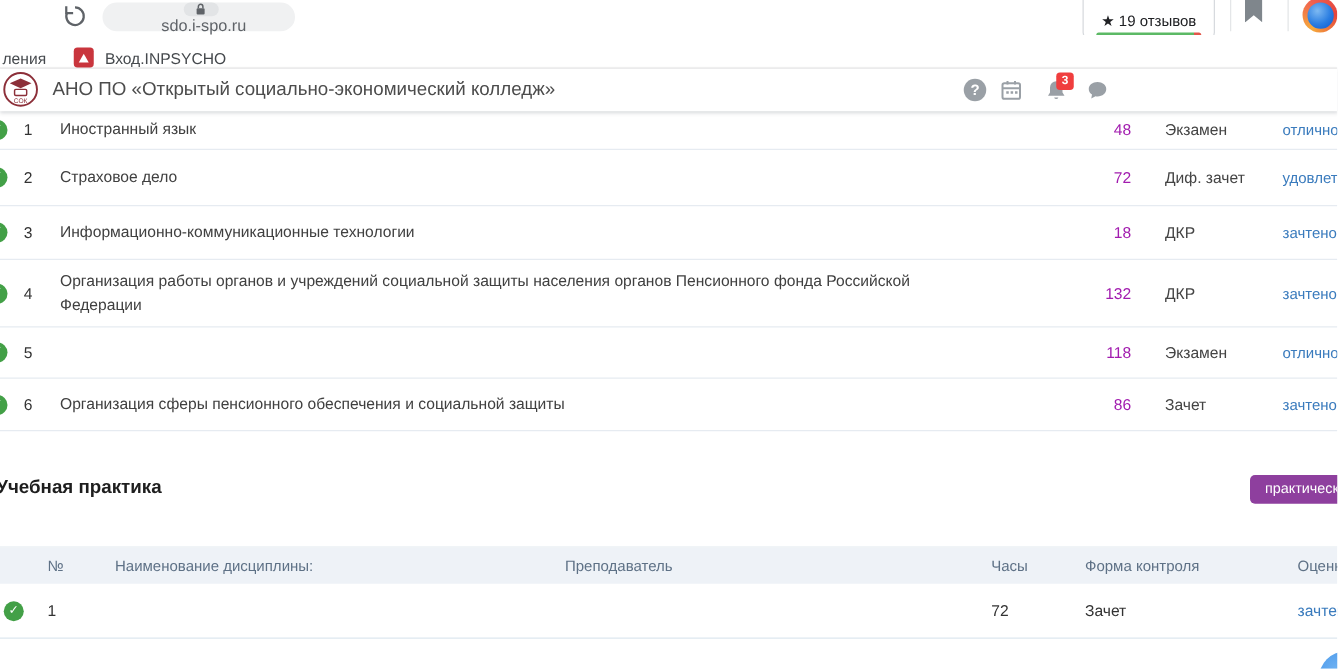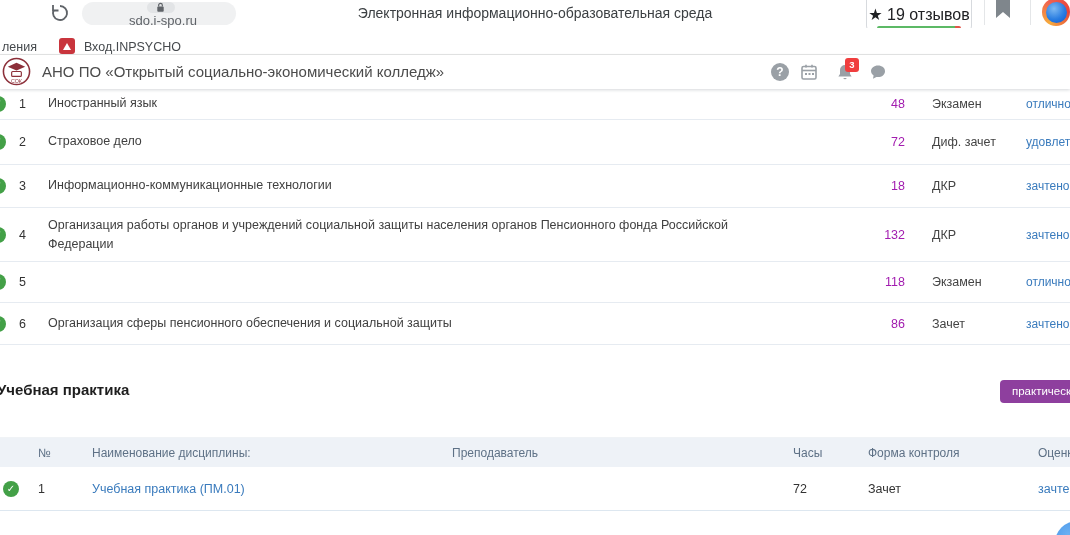--- a/index.html
+++ b/index.html
@@ -8,21 +8,21 @@
   #screen { position:relative; width:1070px; height:535px; overflow:hidden; background:#fff; }
 
   
   .chrome { position:absolute; top:0; left:0; width:1070px; height:28px; background:#fff; }
   .reload { position:absolute; left:50px; top:3px; width:20px; height:20px; cursor:pointer; }
   .urlbox { position:absolute; left:82px; top:2px; width:154px; height:23px; border-radius:12px; background:#f0f1f2; display:flex; align-items:center;flex-direction:column; }
   .lockchip { width:28px; height:19px; margin-left:3px; border-radius:7px; background:#e2e4e6; display:flex; align-items:center; justify-content:center; }
   .urltext { margin-left:8px; font-size:13px; color:#5f6368; }
   .pagetitle { position:absolute; left:235px; width:600px; top:5px; text-align:center; font-size:14px; color:#3c4043; white-space:nowrap; }
   .reviews-btn { position:absolute; left:866px; top:-8px; width:106px; height:42px; border:1px solid #d7dade; border-radius:8px; background:#fff; display:flex; align-items:flex-end; justify-content:center; cursor:pointer; }
-  .reviews-txt { font-size:16px; color:#202124; margin-bottom:9px; white-space:nowrap; }
+  .reviews-txt { font-size:12px; color:#202124; margin-bottom:9px; white-space:nowrap; }
   .reviews-bar { position:absolute; left:10px; right:10px; bottom:3px; height:4px; border-radius:2px; background:linear-gradient(to right,#5cb965 0 93%,#e2574a 93% 100%); }
   .vsep { position:absolute; top:0; width:1px; height:25px; background:#e4e6e8; }
   .bookmark-flag { position:absolute; left:996px; top:-3px; width:14px; height:21px; background:#7f868c; clip-path:polygon(0 0,100% 0,100% 100%,50% 72%,0 100%); cursor:pointer; }
   .avatar-ring { position:absolute; left:1042px; top:-2px; width:28px; height:28px; border-radius:50%; background:conic-gradient(from 210deg,#f6ab3c,#ef6050,#e5443c,#f6ab3c); display:flex; align-items:center; justify-content:center; cursor:pointer; }
   .avatar-core { width:21px; height:21px; border-radius:50%; background:radial-gradient(circle at 38% 32%,#7db9f2,#2a7de1 55%,#0b57d0); }
 
   
   .bmbar { position:absolute; top:28px; left:0; width:1070px; height:27px; background:#fff; border-bottom:1px solid #e7e7e7; display:flex; align-items:flex-end; font-size:12.5px; color:#45494d; }
   .bm-left { margin-left:2px; cursor:pointer; }
   .favicon { width:16px; height:16px; margin-left:22px; border-radius:3px; background:#c9353d; position:relative; cursor:pointer; }
@@ -79,21 +79,20 @@
     </div>
     <div class="urlbox">
       <span class="lockchip">
         <svg viewBox="0 0 12 12" width="11" height="11">
             <rect x="2.5" y="5" width="7" height="5.5" rx="1" fill="#5f6368"></rect>
             <path d="M4 5V3.6a2 2 0 0 1 4 0V5" fill="none" stroke="#5f6368" stroke-width="1.3"></path>
           </svg>
       </span>
       <span class="urltext">sdo.i-spo.ru</span>
     </div>
-    <div class="pagetitle">Электронная информационно-образовательная среда</div>
 
     <div class="reviews-btn">
       <span class="reviews-txt"><span>★</span> <span>19 отзывов</span></span>
       <span class="reviews-bar"></span>
     </div>
     <div class="vsep" style="left:984px;"></div>
     <div class="bookmark-flag"></div>
     <div class="vsep" style="left:1030px;"></div>
     <div class="avatar-ring">
         <div class="avatar-core"></div>
@@ -201,21 +200,20 @@
     <span class="cell c-name">Наименование дисциплины:</span>
     <span class="cell c-teacher">Преподаватель</span>
     <span class="cell c-hours">Часы</span>
     <span class="cell c-control">Форма контроля</span>
     <span class="cell c-grade">Оценка</span>
   </div>
 
   <div class="p-row">
     <span class="st"><span>✓</span></span>
     <span class="cell c-num">1</span>
-    <a class="cell c-name">Учебная практика (ПМ.01)</a>
     <span class="cell c-teacher"></span>
     <span class="cell c-hours">72</span>
     <span class="cell c-control">Зачет</span>
     <a class="cell c-grade">зачтено</a>
   </div>
 
   <div class="fab"></div>
 
 </div>
 

